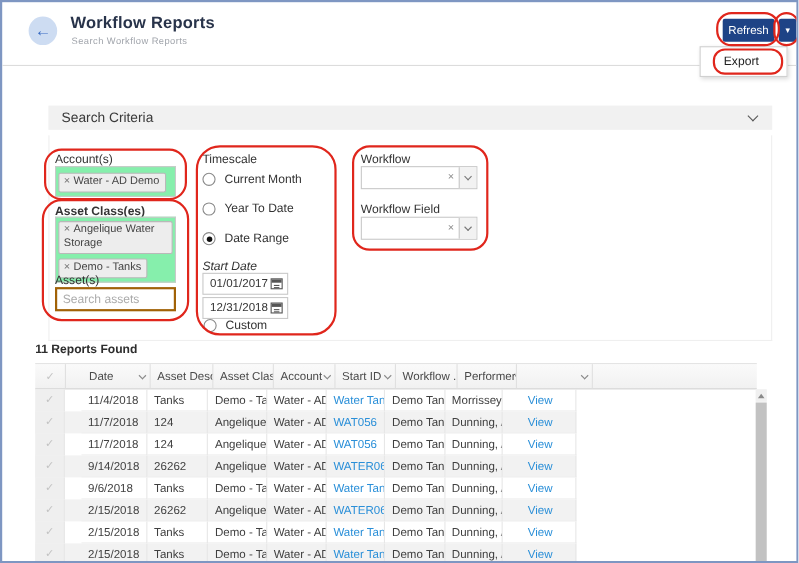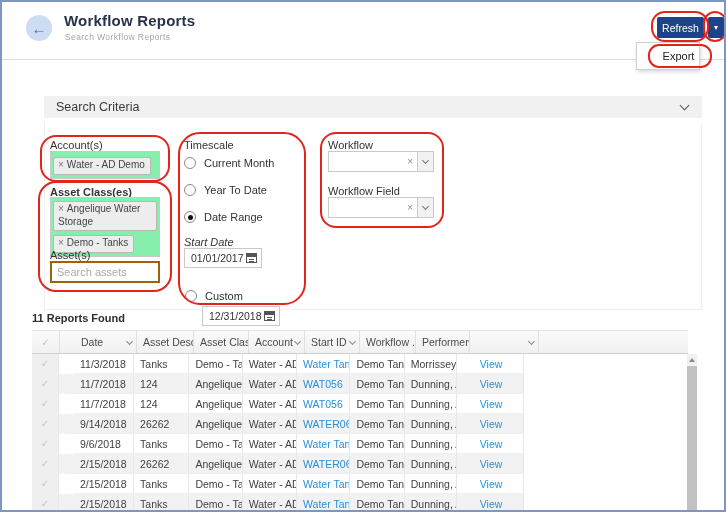--- a/index.html
+++ b/index.html
@@ -29,22 +29,22 @@
   }
   .caret-btn{
     left:706px; top:15px; width:16px; height:21px; background:#1e4386;
     color:#fff; border:none; border-radius:2px; cursor:pointer;
     font-size:8px; line-height:21px; text-align:center;
     font-family:"DejaVu Sans",sans-serif;
   }
   .top-divider{ left:0; top:57px; width:722px; height:1px; background:#dcdcdc; }
 
   .export-menu{
-    left:634px; top:40px; width:64px; height:28px; background:#fff;
-    border:1px solid #d0d0d0; box-shadow:1px 2px 4px rgba(0,0,0,.15); z-index:5;text-align:center;
+    left:634px; top:40px; width:80px; height:28px; background:#fff;
+    border:1px solid #d0d0d0; box-shadow:1px 2px 4px rgba(0,0,0,.15); z-index:5;
   }
   .export-item{ display:block; padding-left:21px; line-height:26px; font-size:11px; color:#222; cursor:pointer; }
 
   
   .ring{ border:2.5px solid #e0261c; background:transparent; z-index:9; pointer-events:none; }
   .ring-refresh{ left:649px; top:9px; width:58px; height:31px; border-radius:14px; }
   .ring-caret{ left:701px; top:9px; width:24px; height:31px; border-radius:12px; }
   .ring-export{ left:646px; top:42px; width:64px; height:24px; border-radius:11px; }
   .ring-account{ left:38px; top:133px; width:130px; height:47px; border-radius:16px; }
   .ring-assetclass{ left:36px; top:179px; width:134px; height:111px; border-radius:18px; }
@@ -208,21 +208,21 @@
   <div class="abs radio-row" style="left:182px; top:209px;">
     <span class="radio checked"></span>
     <span class="radio-label">Date Range</span>
   </div>
 
   <div class="abs field-label" style="left:182px; top:234px;font-style:italic;">Start Date</div>
   <div class="abs date-input" style="left:182px; top:246px; width:78px; height:20px;">
     <span>01/01/2017</span>
     <span class="cal-icon"></span>
   </div>
-  <div class="abs date-input" style="left:200px; top:268px; width:78px; height:20px;margin-top:36px;">
+  <div class="abs date-input" style="left:182px; top:268px; width:78px; height:20px;">
     <span>12/31/2018</span>
     <span class="cal-icon"></span>
   </div>
   <div class="abs radio-row" style="left:183px; top:288px;">
     <span class="radio"></span>
     <span class="radio-label">Custom</span>
   </div>
 
   <div class="abs field-label" style="left:326px; top:137px;">Workflow</div>
   <div class="abs combo" style="left:326px; top:149px; width:106px; height:21px;">
@@ -272,21 +272,21 @@
       <div class="hcell col-view">
         <span></span>
         <span class="chev"></span>
       </div>
     </div>
   <div class="abs grid-body">
       <div class="grid-row">
         <div class="gcell col-check">
           <span class="checkmark">✓</span>
         </div>
-        <div class="gcell col-date">11/3/2018</div>
+        <div class="gcell col-date">11/4/2018</div>
         <div class="gcell col-asset_desc">Tanks</div>
         <div class="gcell col-asset_class">Demo - Ta...</div>
         <div class="gcell col-account">Water - AD...</div>
         <div class="gcell col-asset_id">
           <span class="cell-link">Water Tank...</span>
         </div>
         <div class="gcell col-workflow">Demo Tank...</div>
         <div class="gcell col-performer">Morrissey, ...</div>
         <div class="gcell col-view">
           <span class="cell-link">View</span>

